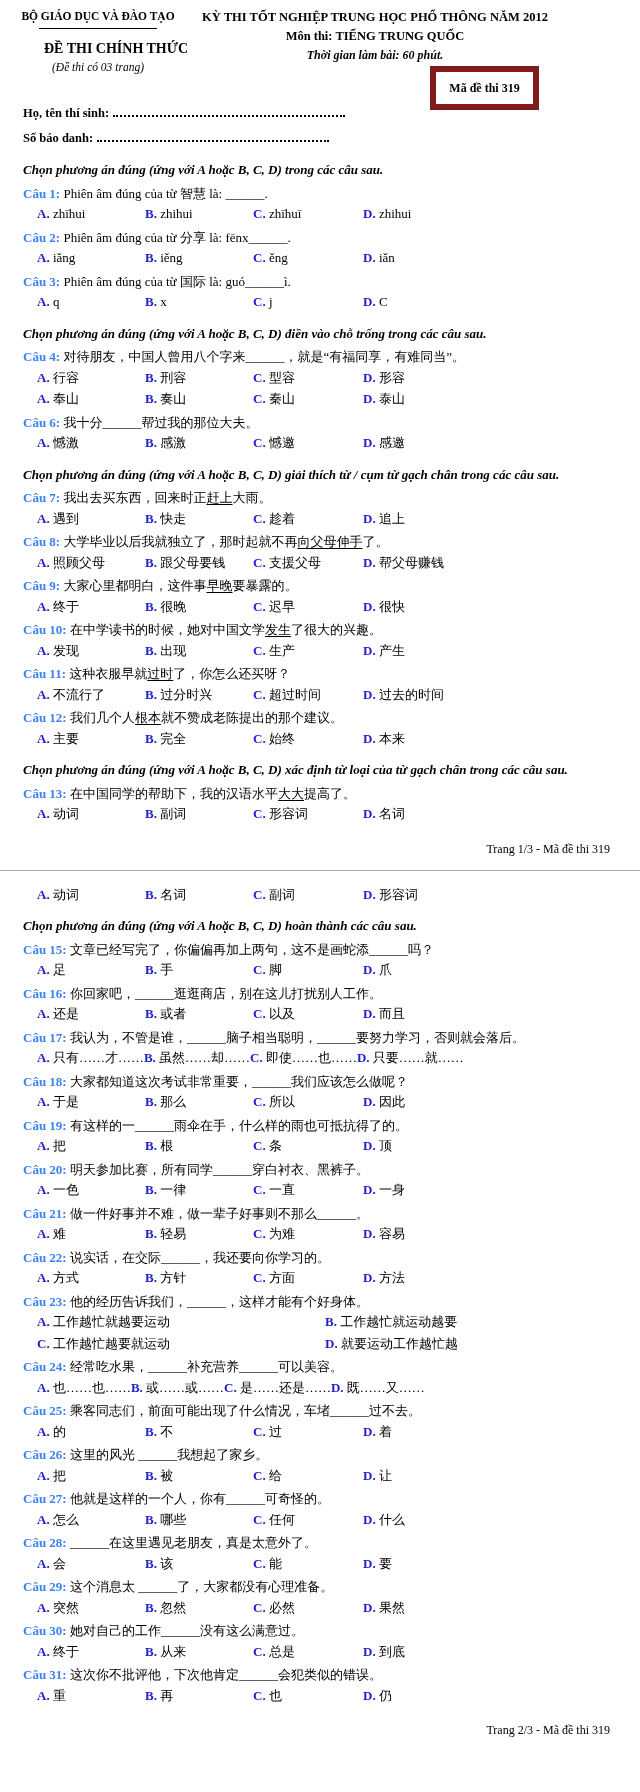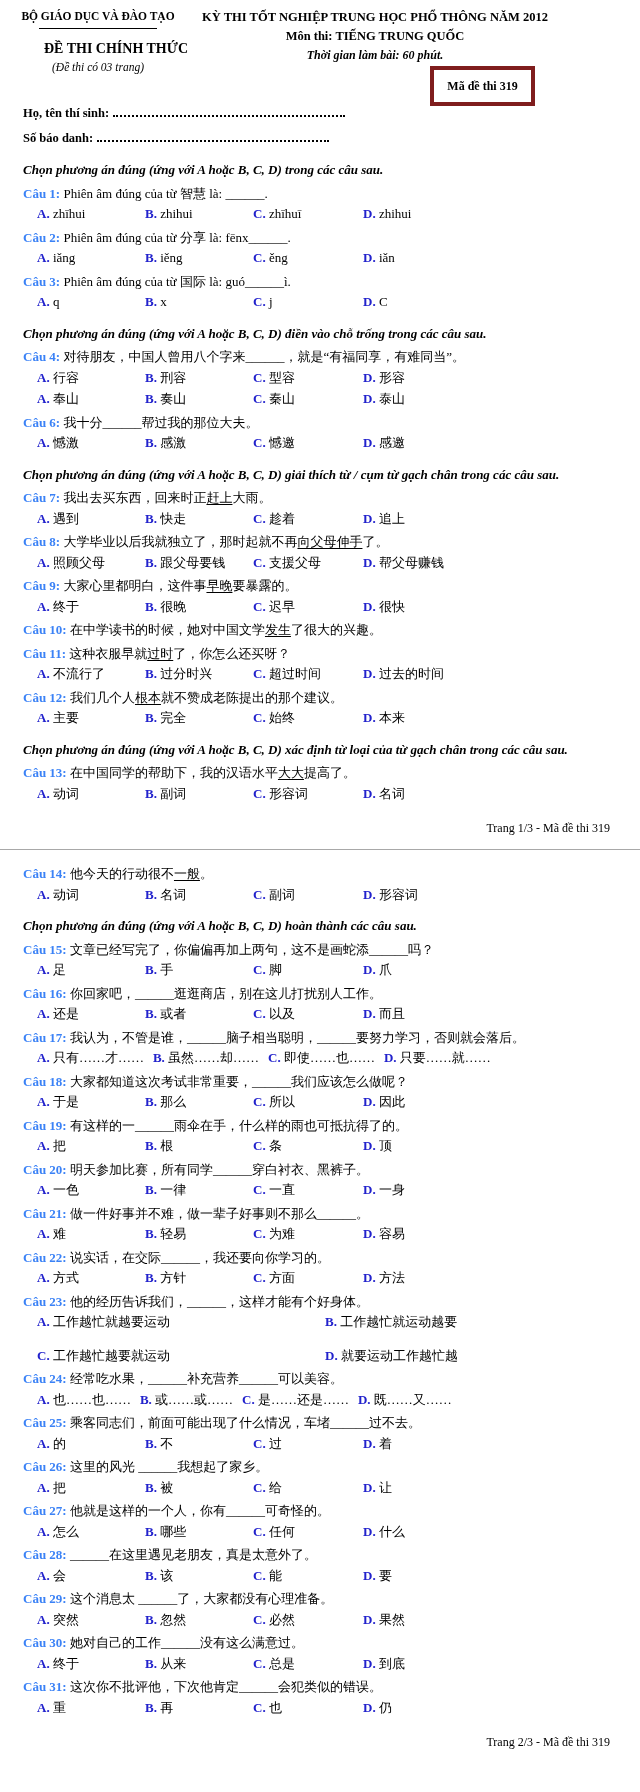--- a/index.html
+++ b/index.html
@@ -15,39 +15,39 @@
   .org { font-weight:bold; font-size:11.5px; white-space:nowrap; }
   .org-rule { width:118px; border-bottom:1px solid #000; margin:3px auto 9px; height:0; }
   .doc-type { font-weight:bold; font-size:14px;text-align:right; }
   .doc-note { font-style:italic; font-size:11.5px; }
   .hdr-right { flex:1; text-align:center; padding-right:70px; }
   .exam-title { font-weight:bold; font-size:12.5px; }
   .subject { font-weight:bold; font-size:12.5px; }
   .duration { font-style:italic; font-weight:bold; font-size:12px; }
   .code-box {
     position:absolute; left:430px; top:66px; width:97px; height:32px;
-    border:4px solid #7f1d1d; display:flex; align-items:center; justify-content:center;
+    border:6px solid #7f1d1d; display:flex; align-items:center; justify-content:center;
     font-weight:bold; font-size:12px; background:#fff;
   }
   
   .cand { padding:20px 4px 0 23px; }
   .cand-row { display:flex; align-items:baseline; margin-top:7px; }
   .cand-label { font-weight:bold; font-size:12.5px; white-space:nowrap; }
   .leader { display:inline-block; width:232px; border-bottom:2px dotted #000; height:0.85em; margin-left:4px; }
   
   .page { padding:0 26px 0 23px; }
   .instruction { font-weight:bold; font-style:italic; margin:12px 0 2px; }
   .question { margin:0; }
   .q-line { margin:4px 0 1px; }
   .q-num { color:#3b82f6; font-weight:bold; }
   .u { text-decoration:underline; text-underline-offset:2px; }
   .options { margin:1px 0 2px; padding-left:14px; }
   .options.grid4 { display:grid; grid-template-columns:108px 108px 110px auto; }
-  .options.grid2 { display:grid; grid-template-columns:288px auto; row-gap:14px; }
-  .options.row  { display:flex; gap:9px; flex-wrap:nowrap; }
+  .options.grid2 { display:grid; grid-template-columns:288px auto; row-gap:2px; }
+  .options.row  { display:flex; gap:0; flex-wrap:nowrap; }
   .opt-letter { color:#2222CC; font-weight:bold; }
   .opt { white-space:nowrap; }
   .options.grid2 .opt { white-space:normal; }
   .page-footer { text-align:right; font-size:12px; margin:16px 4px 12px 0; }
   .divider { border:none; border-top:1px solid #a8a8a8; margin:12px 0 14px; height:0; }
 </style>
 </head>
 <body>
 
 <div class="hdr">
@@ -159,20 +159,26 @@
         <p class="q-line"><span class="q-num">Câu 9:</span> <span>大家心里都明白，这件事</span><span class="u">早晚</span><span>要暴露的。</span></p>
         <div class="options grid4">
           <span class="opt"><span class="opt-letter">A.</span><span> 终于</span></span>
           <span class="opt"><span class="opt-letter">B.</span><span> 很晚</span></span>
           <span class="opt"><span class="opt-letter">C.</span><span> 迟早</span></span>
           <span class="opt"><span class="opt-letter">D.</span><span> 很快</span></span>
         </div>
       </div>
       <div class="question">
         <p class="q-line"><span class="q-num">Câu 10:</span> <span>在中学读书的时候，她对中国文学</span><span class="u">发生</span><span>了很大的兴趣。</span></p>
+        <div class="options grid4">
+          <span class="opt"><span class="opt-letter">A.</span><span> 发现</span></span>
+          <span class="opt"><span class="opt-letter">B.</span><span> 出现</span></span>
+          <span class="opt"><span class="opt-letter">C.</span><span> 生产</span></span>
+          <span class="opt"><span class="opt-letter">D.</span><span> 产生</span></span>
+        </div>
       </div>
       <div class="question">
         <p class="q-line"><span class="q-num">Câu 11:</span> <span>这种衣服早就</span><span class="u">过时</span><span>了，你怎么还买呀？</span></p>
         <div class="options grid4">
           <span class="opt"><span class="opt-letter">A.</span><span> 不流行了</span></span>
           <span class="opt"><span class="opt-letter">B.</span><span> 过分时兴</span></span>
           <span class="opt"><span class="opt-letter">C.</span><span> 超过时间</span></span>
           <span class="opt"><span class="opt-letter">D.</span><span> 过去的时间</span></span>
         </div>
       </div>
@@ -193,21 +199,20 @@
           <span class="opt"><span class="opt-letter">B.</span><span> 副词</span></span>
           <span class="opt"><span class="opt-letter">C.</span><span> 形容词</span></span>
           <span class="opt"><span class="opt-letter">D.</span><span> 名词</span></span>
         </div>
       </div>
       <div class="page-footer">Trang 1/3 - Mã đề thi 319</div>
     </div>
     <hr class="divider">
     <div class="page">
       <div class="question">
-        <p class="q-line"><span class="q-num">Câu 14:</span> <span>他今天的行动很不</span><span class="u">一般</span><span>。</span></p>
         <div class="options grid4">
           <span class="opt"><span class="opt-letter">A.</span><span> 动词</span></span>
           <span class="opt"><span class="opt-letter">B.</span><span> 名词</span></span>
           <span class="opt"><span class="opt-letter">C.</span><span> 副词</span></span>
           <span class="opt"><span class="opt-letter">D.</span><span> 形容词</span></span>
         </div>
       </div>
       <p class="instruction">Chọn phương án đúng (ứng với A hoặc B, C, D) hoàn thành các câu sau.</p>
       <div class="question">
         <p class="q-line"><span class="q-num">Câu 15:</span> <span>文章已经写完了，你偏偏再加上两句，这不是画蛇添______吗？</span></p>

